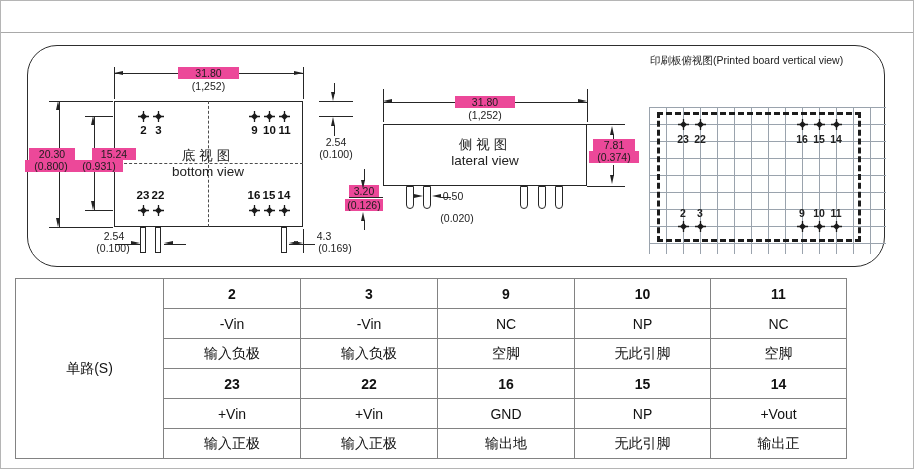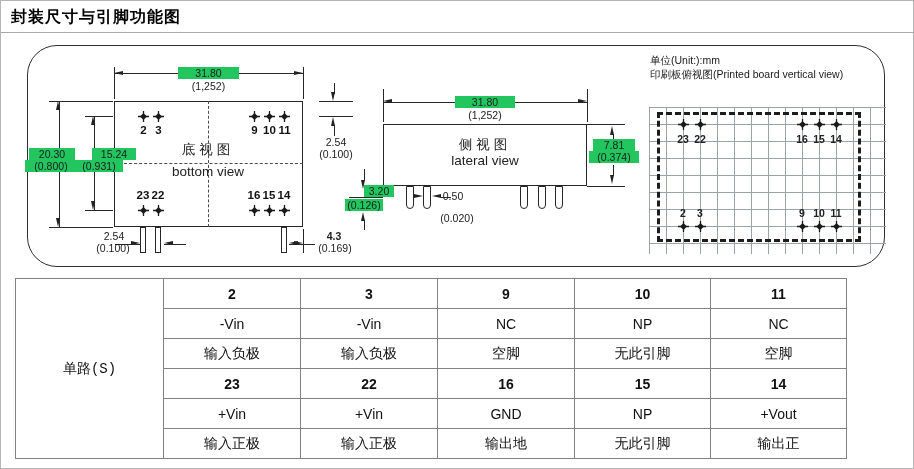--- a/index.html
+++ b/index.html
@@ -12,45 +12,44 @@
   .hl{position:absolute;height:0;border-top:1.4px solid #262626;}
   .vl{position:absolute;width:0;border-left:1.4px solid #262626;}
   .hd{position:absolute;height:0;border-top:1px dashed #4c4c4c;}
   .vd{position:absolute;width:0;border-left:1px dashed #4c4c4c;}
   .rect{position:absolute;border:1.6px solid #262626;background:#fff;box-sizing:border-box;}
   .tri-l{position:absolute;width:0;height:0;border-top:2.5px solid transparent;border-bottom:2.5px solid transparent;border-right:9px solid #222;}
   .tri-r{position:absolute;width:0;height:0;border-top:2.5px solid transparent;border-bottom:2.5px solid transparent;border-left:9px solid #222;}
   .tri-u{position:absolute;width:0;height:0;border-left:2.5px solid transparent;border-right:2.5px solid transparent;border-bottom:9px solid #222;}
   .tri-d{position:absolute;width:0;height:0;border-left:2.5px solid transparent;border-right:2.5px solid transparent;border-top:9px solid #222;}
   .dim{position:absolute;font-size:10.5px;line-height:12px;text-align:center;color:#1c1c1c;white-space:nowrap;}
-  .dim.bg{background:#22c55e;}
+  .dim.bg{background:#ec4899;}
   .vtitle{position:absolute;font-size:13.5px;color:#222;text-align:center;white-space:nowrap;}
   .cnspace{letter-spacing:4px;}
   .pinlbl{position:absolute;font-size:11.5px;font-weight:bold;color:#111;text-align:center;line-height:12px;}
   .pinlbl2{position:absolute;font-size:10.5px;font-weight:600;color:#222;text-align:center;line-height:12px;}
   .pinsym{position:absolute;width:11px;height:11px;}
   .lead{position:absolute;border:1.3px solid #262626;background:#fff;box-sizing:border-box;}
   .mpin{position:absolute;border:1.3px solid #262626;background:#fff;border-radius:0 0 4px 4px;box-sizing:border-box;}
   .notes{position:absolute;left:649px;top:52px;font-size:10.5px;color:#1a1a1a;line-height:14px;white-space:nowrap;}
   .grid{position:absolute;left:648px;top:106px;width:237px;height:147px;
         background-image:repeating-linear-gradient(90deg,#9aa3ad 0,#9aa3ad 1px,transparent 1px,transparent 17px),
                          repeating-linear-gradient(180deg,#9aa3ad 0,#9aa3ad 1px,transparent 1px,transparent 17px);}
   .footprint{position:absolute;left:656px;top:111px;width:198px;height:124px;border:3.5px dashed #1c1c1c;}
   
   .pin-table{position:absolute;left:14px;top:277px;width:831px;height:178px;border-collapse:collapse;table-layout:fixed;background:#fff;}
   .pin-table td{border:1px solid #828282;text-align:center;vertical-align:middle;font-size:14px;color:#111;height:29px;padding:0;}
   .pin-table td.num{font-weight:bold;}
-  .cn{font-family:Liberation Mono, monospace;}
+  .cn{font-family:Liberation Sans, sans-serif;}
 </style>
 </head>
 <body>
 
 <div class="page">
 
-  <div class="page-title">封装尺寸与引脚功能图</div>
   <div class="title-rule"></div>
 
   <div class="panel"></div>
 
   <div>
 
     <div class="rect" style="left:113px;top:100px;width:189px;height:126px;"></div>
     <div class="vd" style="left:207px;top:100px;height:126px;"></div>
     <div class="hd" style="left:113px;top:162px;width:189px;"></div>
 
@@ -80,21 +79,21 @@
     <div class="hl" style="left:84px;top:115px;width:28px;"></div>
     <div class="hl" style="left:84px;top:209px;width:28px;"></div>
     <div class="vl" style="left:93px;top:115px;height:94px;"></div>
     <div class="tri-u" style="left:90px;top:115px;"></div>
     <div class="tri-d" style="left:90px;top:200px;"></div>
     <div class="dim bg" style="left:28px;top:147px;width:46px;">20.30</div>
     <div class="dim bg" style="left:24px;top:159px;width:52px;">(0.800)</div>
     <div class="dim bg" style="left:91px;top:147px;width:44px;">15.24</div>
     <div class="dim bg" style="left:74px;top:159px;width:48px;">(0.931)</div>
 
-    <div class="vtitle cnspace" style="left:157px;top:140px;width:100px;">底视图</div>
+    <div class="vtitle cnspace" style="left:157px;top:146px;width:100px;">底视图</div>
     <div class="vtitle" style="left:157px;top:163px;width:100px;">bottom view</div>
 
     <svg class="pinsym" style="left:137px;top:110px;" viewBox="0 0 12 12">
         <path d="M6 0V12M0 6H12" stroke="#1a1a1a" stroke-width="1.4"></path>
         <path d="M6 2.2L9.8 6L6 9.8L2.2 6Z" fill="#1a1a1a"></path>
       </svg>
     <svg class="pinsym" style="left:152px;top:110px;" viewBox="0 0 12 12">
         <path d="M6 0V12M0 6H12" stroke="#1a1a1a" stroke-width="1.4"></path>
         <path d="M6 2.2L9.8 6L6 9.8L2.2 6Z" fill="#1a1a1a"></path>
       </svg>
@@ -150,21 +149,21 @@
     <div class="tri-r" style="left:130px;top:240px;"></div>
     <div class="hl" style="left:163px;top:243px;width:22px;"></div>
     <div class="tri-l" style="left:163px;top:240px;"></div>
     <div class="dim" style="left:92px;top:229px;width:42px;">2.54</div>
     <div class="dim" style="left:87px;top:241px;width:50px;">(0.100)</div>
 
     <div class="vl" style="left:302px;top:228px;height:24px;"></div>
     <div class="hl" style="left:288px;top:243px;width:26px;"></div>
     <div class="tri-l" style="left:288px;top:240px;"></div>
     <div class="tri-r" style="left:293px;top:240px;"></div>
-    <div class="dim" style="left:315px;top:229px;width:36px;font-weight:bold;">4.3</div>
+    <div class="dim" style="left:305px;top:229px;width:36px;">4.3</div>
     <div class="dim" style="left:311px;top:241px;width:46px;">(0.169)</div>
   </div>
 
   <div>
     <div class="rect" style="left:382px;top:123px;width:204px;height:62px;"></div>
     <div class="vtitle cnspace" style="left:434px;top:135px;width:100px;">侧视图</div>
     <div class="vtitle" style="left:434px;top:152px;width:100px;">lateral view</div>
 
     <div class="vl" style="left:382px;top:88px;height:33px;"></div>
     <div class="vl" style="left:586px;top:88px;height:33px;"></div>
@@ -189,31 +188,30 @@
     <div class="mpin" style="left:537px;top:185px;width:8px;height:23px;"></div>
     <div class="mpin" style="left:554px;top:185px;width:8px;height:23px;"></div>
 
     <div class="tri-r" style="left:413px;top:193px;"></div>
     <div class="tri-l" style="left:431px;top:193px;"></div>
     <div class="hl" style="left:440px;top:196px;width:10px;"></div>
     <div class="dim" style="left:434px;top:189px;width:36px;">0.50</div>
     <div class="dim" style="left:432px;top:211px;width:48px;">(0.020)</div>
 
     <div class="hl" style="left:348px;top:196px;width:34px;"></div>
-    <div class="dim bg" style="left:348px;top:184px;width:30px;margin-left:15px;">3.20</div>
+    <div class="dim bg" style="left:348px;top:184px;width:30px;">3.20</div>
     <div class="dim bg" style="left:344px;top:198px;width:38px;">(0.126)</div>
     <div class="vl" style="left:363px;top:168px;height:12px;"></div>
     <div class="tri-d" style="left:360px;top:179px;"></div>
     <div class="tri-u" style="left:360px;top:211px;"></div>
     <div class="vl" style="left:363px;top:219px;height:10px;"></div>
   </div>
 
   <div>
     <div class="notes">
-      <div>单位(Unit:):mm</div>
       <div>印刷板俯视图(Printed board vertical view)</div>
     </div>
     <div class="grid"></div>
     <div class="footprint"></div>
 
     <svg class="pinsym" style="left:677px;top:118px;" viewBox="0 0 12 12">
         <path d="M6 0V12M0 6H12" stroke="#1a1a1a" stroke-width="1.4"></path>
         <path d="M6 2.2L9.8 6L6 9.8L2.2 6Z" fill="#1a1a1a"></path>
       </svg>
     <svg class="pinsym" style="left:694px;top:118px;" viewBox="0 0 12 12">

